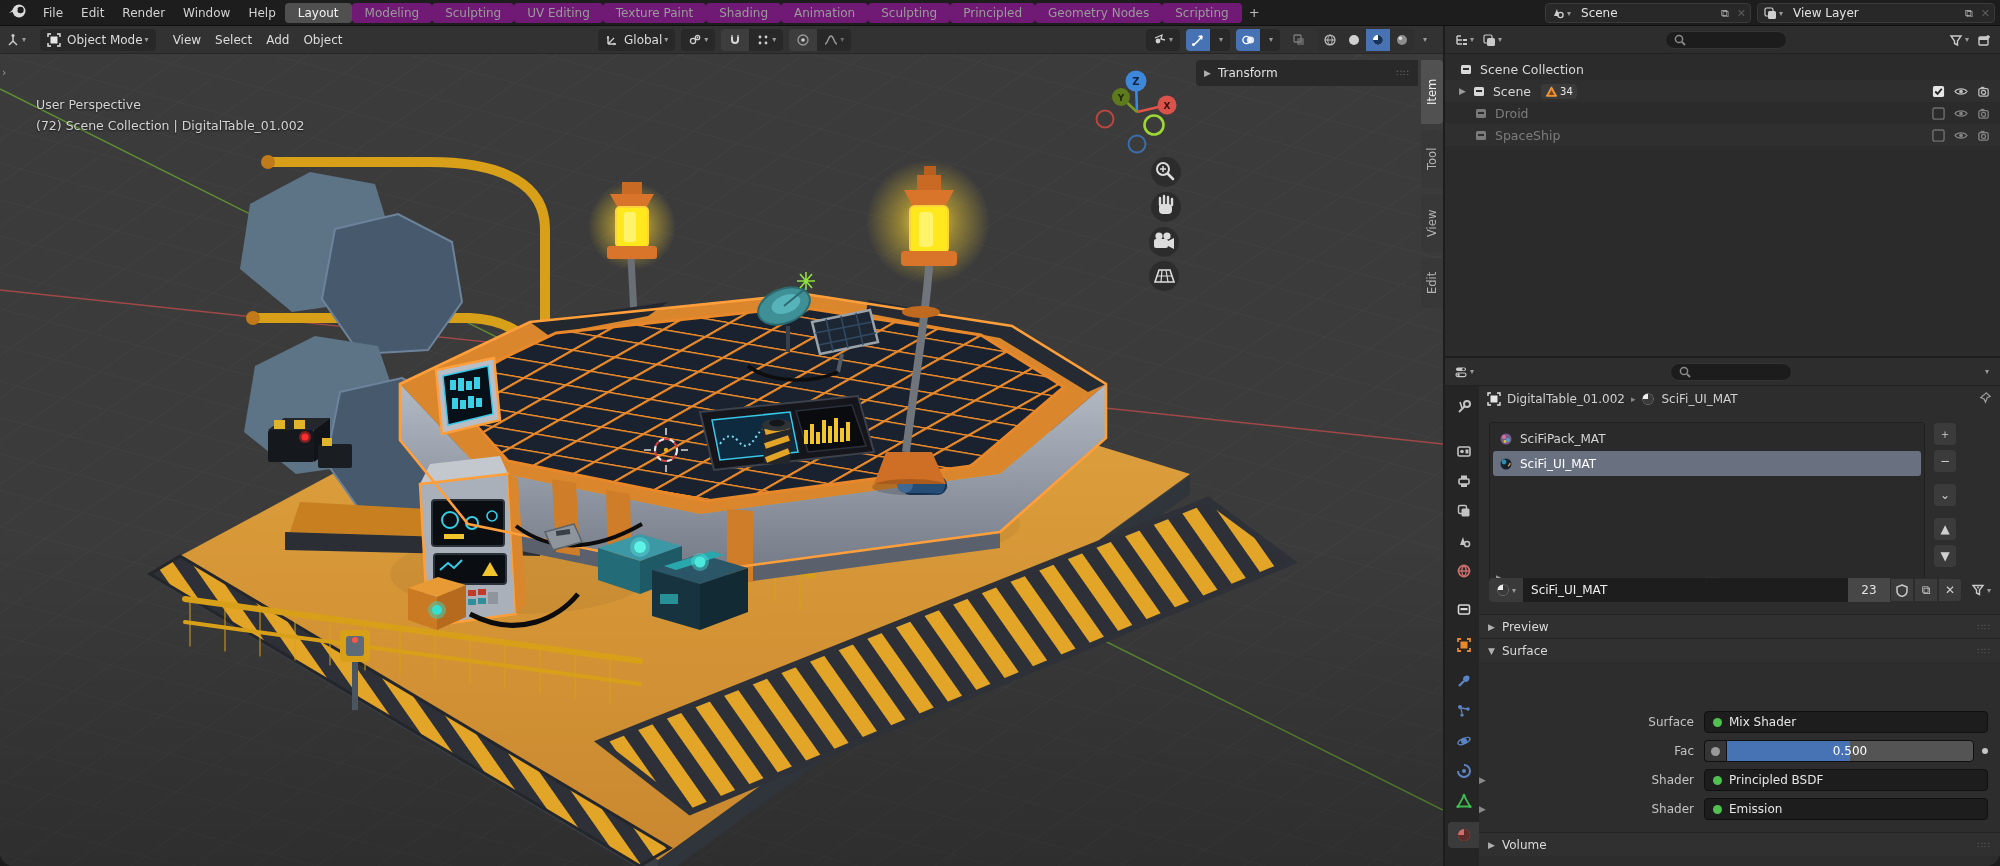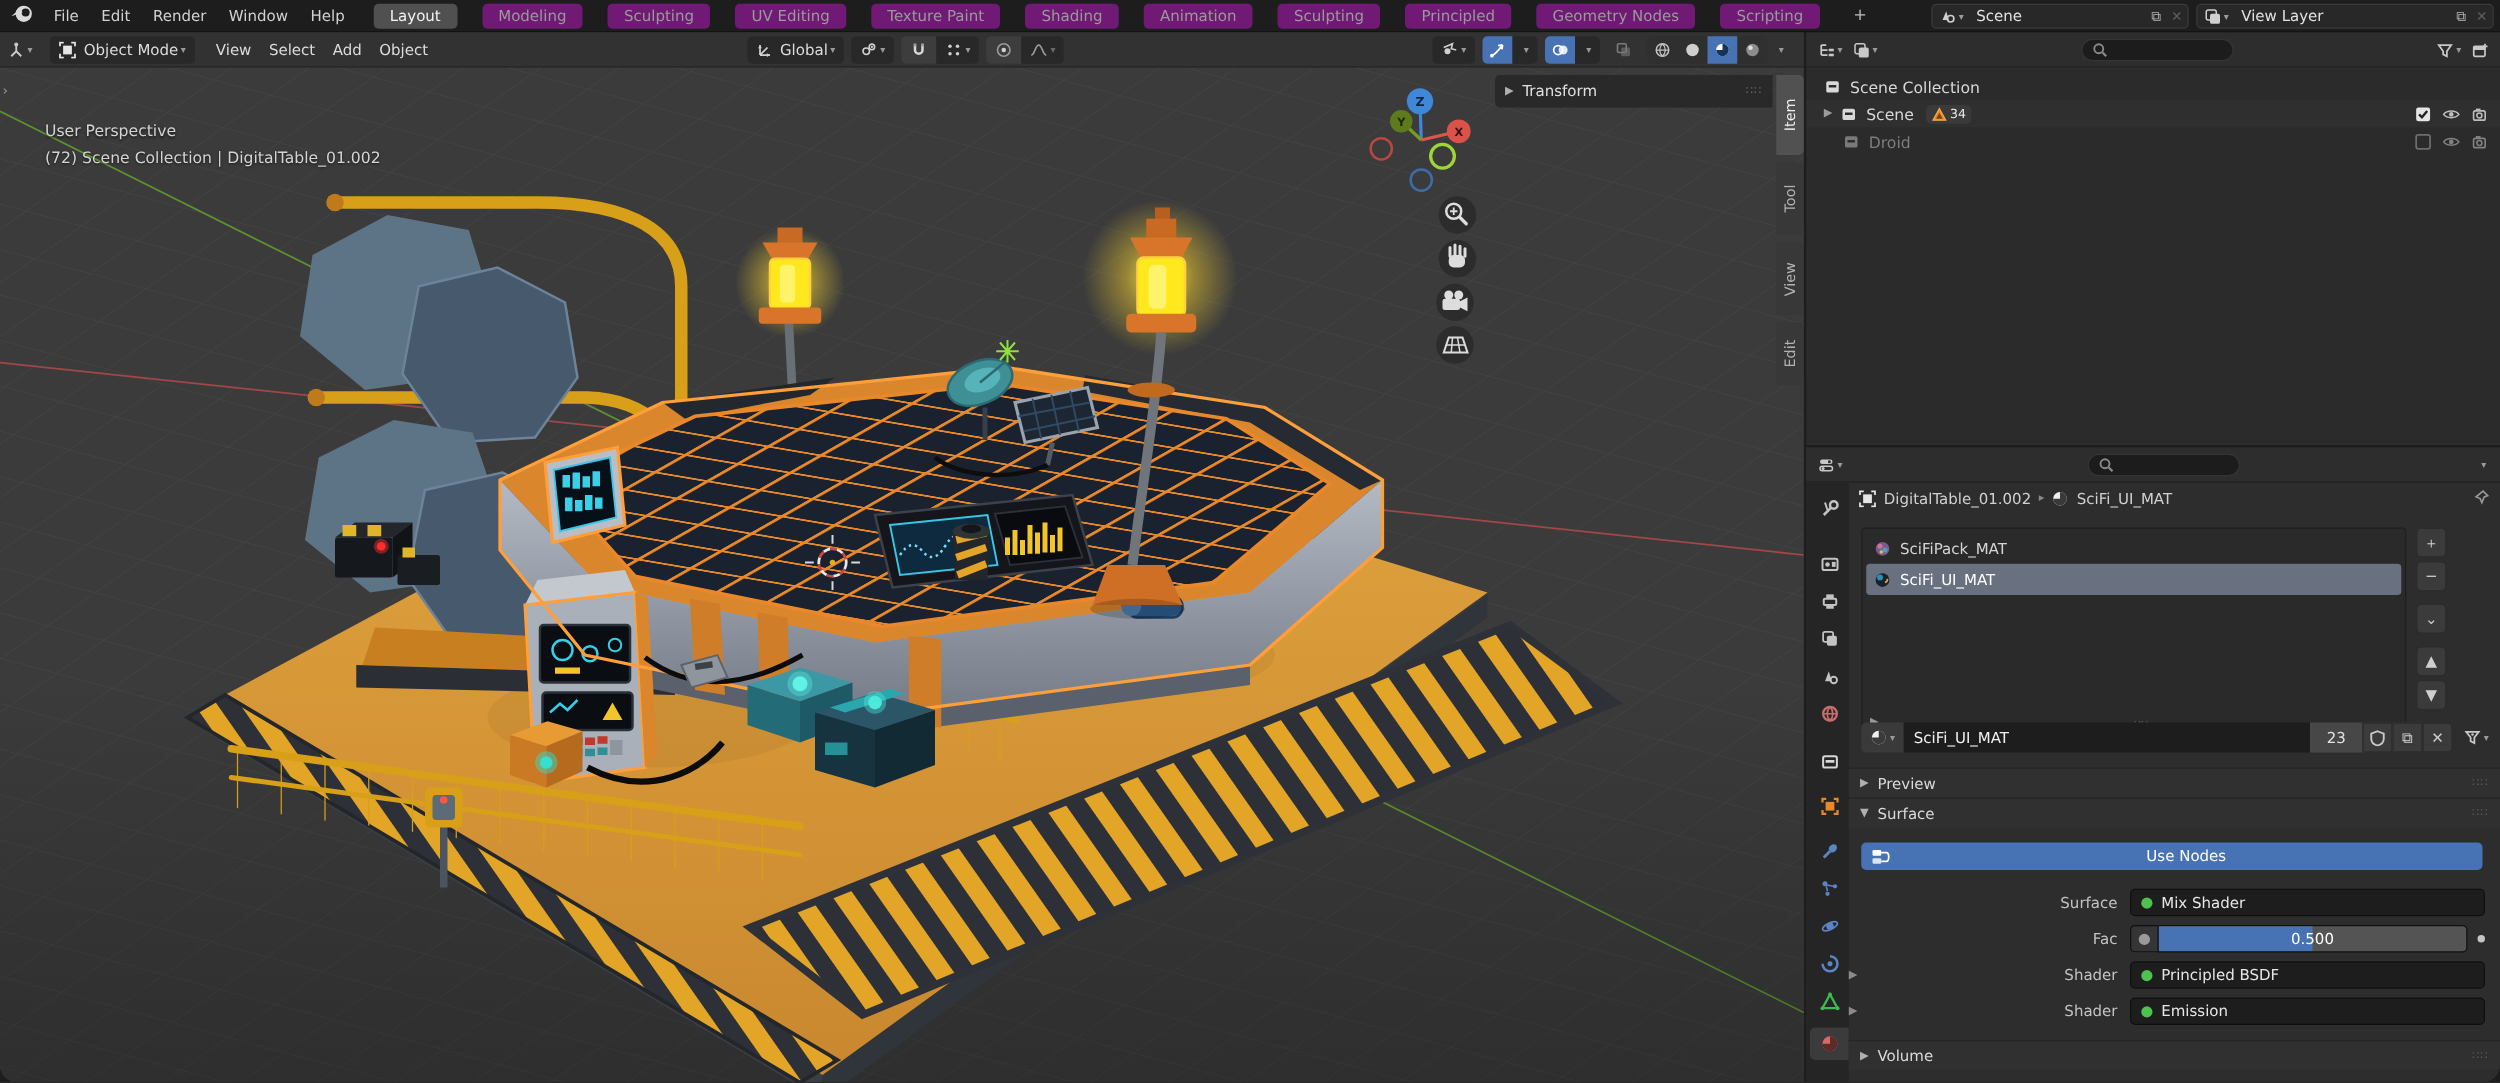--- a/index.html
+++ b/index.html
@@ -3,21 +3,21 @@
 <meta charset="utf-8">
 <style>
   * { margin:0; padding:0; box-sizing:border-box; }
   body { font-family:"DejaVu Sans", sans-serif; background:#1d1d1d; color:#d6d6d6; }
   .stage { position:relative; width:2000px; height:866px; overflow:hidden; background:#1d1d1d;border-radius:14px; }
 
   
   .topbar { position:absolute; left:0; top:0; width:2000px; height:26px; background:#1d1d1d;
             display:flex; align-items:center; border-bottom:1px solid #101010; }
   .menu-item { font-size:12px; color:#d2d2d2; padding:3px 9px; border-radius:4px; }
-  .ws-tabs { display:flex; gap:20px; margin-left:14px; align-items:center; }
+  .ws-tabs { display:flex; gap:0; align-items:center; }
   .ws-tab { font-size:12px; color:#9a9a9a; background:#701a75; padding:3px 13px; border-radius:4px; }
   .ws-tab.active { background:#505050; color:#f2f2f2; }
   .ws-add { font-size:13px; color:#bdbdbd; padding:2px 7px; }
   .id-block { position:absolute; top:3px; height:20px; display:flex; align-items:center;
               background:#282828; border:1px solid #3a3a3a; border-radius:4px; font-size:12px; color:#e2e2e2; }
   .id-block .seg { display:flex; align-items:center; padding:0 5px; height:100%; }
   .chev { font-size:8px; color:#9a9a9a; margin-left:2px; }
   .mini-ic { color:#b5b5b5; font-size:11px; padding:0 4px; }
   .mini-ic.dim { color:#5d5d5d; }
 
@@ -684,20 +684,42 @@
             <path d="M1 7 C4 3 12 3 15 7 C12 11 4 11 1 7 Z" fill="none" stroke="#bdbdbd" stroke-width="1.4"></path>
             <circle cx="8" cy="7" r="2.1" fill="#bdbdbd"></circle>
           </svg>
         <svg width="13" height="13" viewBox="0 0 14 14">
             <rect x="2" y="4" width="10" height="8" rx="1.5" fill="none" stroke="#bdbdbd" stroke-width="1.4"></rect>
             <circle cx="7" cy="8" r="2.2" fill="none" stroke="#bdbdbd" stroke-width="1.3"></circle>
             <rect x="4" y="2" width="4" height="2" fill="#bdbdbd"></rect>
           </svg>
       </span>
     </div>
+    <div class="ol-row alt">
+      <span style="width:15px;"></span>
+      <svg class="icon12" viewBox="0 0 14 14" style="margin-right:7px; opacity:.45;">
+          <rect x="2" y="3" width="10" height="9" rx="1.5" fill="#d8d8d8"></rect>
+          <rect x="4" y="6" width="6" height="2" fill="#2b2b2b"></rect>
+        </svg>
+      <span class="dimtxt">SpaceShip</span>
+      <span class="ol-right" style="opacity:.6;">
+        <svg width="13" height="13" viewBox="0 0 14 14">
+            <rect x="1" y="1" width="12" height="12" rx="2" fill="none" stroke="#9a9a9a" stroke-width="1.5"></rect>
+          </svg>
+        <svg width="14" height="13" viewBox="0 0 16 14">
+            <path d="M1 7 C4 3 12 3 15 7 C12 11 4 11 1 7 Z" fill="none" stroke="#bdbdbd" stroke-width="1.4"></path>
+            <circle cx="8" cy="7" r="2.1" fill="#bdbdbd"></circle>
+          </svg>
+        <svg width="13" height="13" viewBox="0 0 14 14">
+            <rect x="2" y="4" width="10" height="8" rx="1.5" fill="none" stroke="#bdbdbd" stroke-width="1.4"></rect>
+            <circle cx="7" cy="8" r="2.2" fill="none" stroke="#bdbdbd" stroke-width="1.3"></circle>
+            <rect x="4" y="2" width="4" height="2" fill="#bdbdbd"></rect>
+          </svg>
+      </span>
+    </div>
   </div>
 
   <div class="props">
     <div class="ed-header">
       <span class="btn flat" style="padding:0 4px;">
         <svg class="icon12" viewBox="0 0 14 14">
             <rect x="2" y="2.5" width="10" height="3.6" rx="1.8" fill="#c9c9c9"></rect>
             <rect x="2" y="8" width="10" height="3.6" rx="1.8" fill="none" stroke="#c9c9c9" stroke-width="1.2"></rect>
             <circle cx="9.5" cy="4.3" r="1.2" fill="#2d2d2d"></circle>
             <circle cx="4.5" cy="9.8" r="1.2" fill="#c9c9c9"></circle>
@@ -889,28 +911,20 @@
             <span>Preview</span>
             <span class="grip">∷∷</span>
         </div>
         <div class="panel-head">
           <span class="tri">▼</span>
             <span>Surface</span>
             <span class="grip">∷∷</span>
         </div>
       </div>
 
-      <div class="usenodes">
-        <svg width="15" height="13" viewBox="0 0 15 13" style="margin:0 0 0 8px;">
-            <rect x="1" y="1" width="7" height="4.5" rx="1" fill="#fff"></rect>
-            <rect x="1" y="7.5" width="7" height="4.5" rx="1" fill="#fff" opacity=".8"></rect>
-            <path d="M8 3 H12 a2 3.5 0 0 1 0 7 H8" stroke="#fff" stroke-width="1.4" fill="none"></path>
-          </svg>
-        <span class="txt">Use Nodes</span>
-      </div>
 
       <div style="position:absolute; left:0; top:318px; width:521px;">
         <div class="prow">
           <span class="lab">Surface</span>
           <span class="field">
             <span class="gdot"></span>
             <span>Mix Shader</span>
           </span>
         </div>
         <div class="prow">

